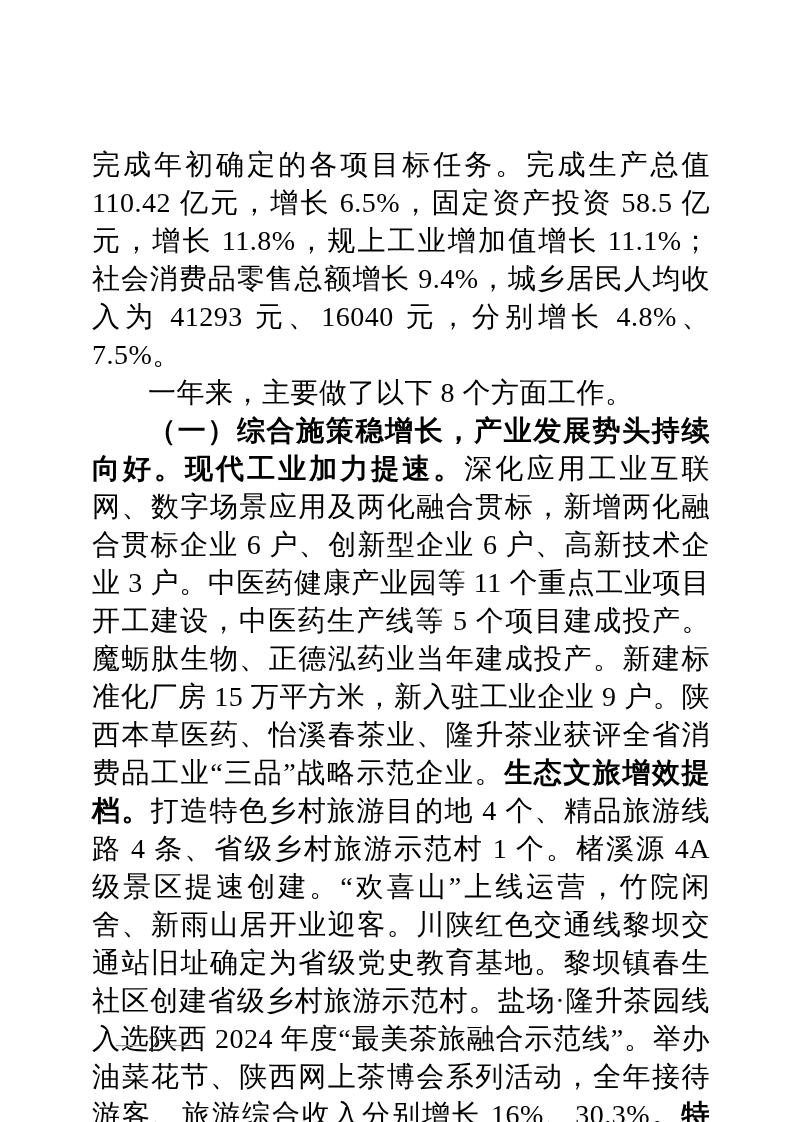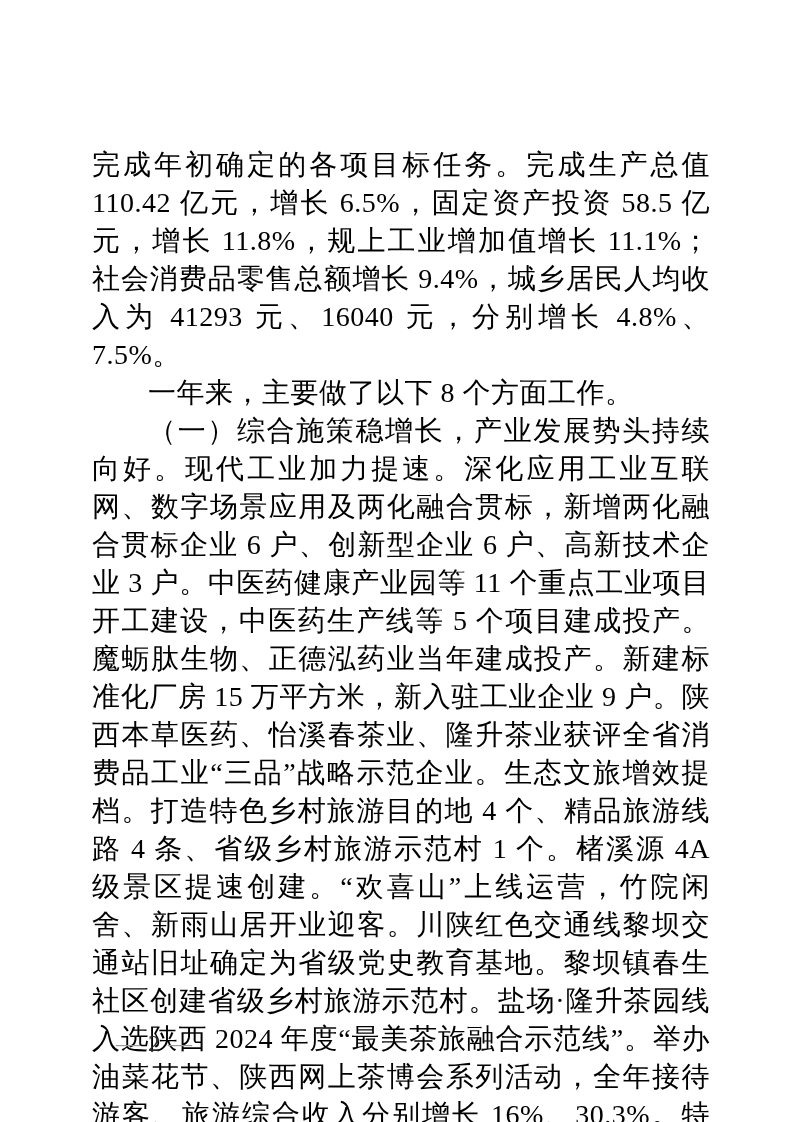--- a/index.html
+++ b/index.html
@@ -31,21 +31,21 @@
     margin: 0;
     padding: 0;
   }
   .content p.indent {
     text-indent: 2em;
   }
   .seg {
     font-weight: normal;
   }
   .seg-bold {
-    font-weight: normal;
+    font-weight: bold;
   }
   .footer {
     position: absolute;
     left: 108px;
     top: 1028px;
     font-size: 24px;
     line-height: 30px;
     color: #2b2b2b;
   }
   .footer .dash {

